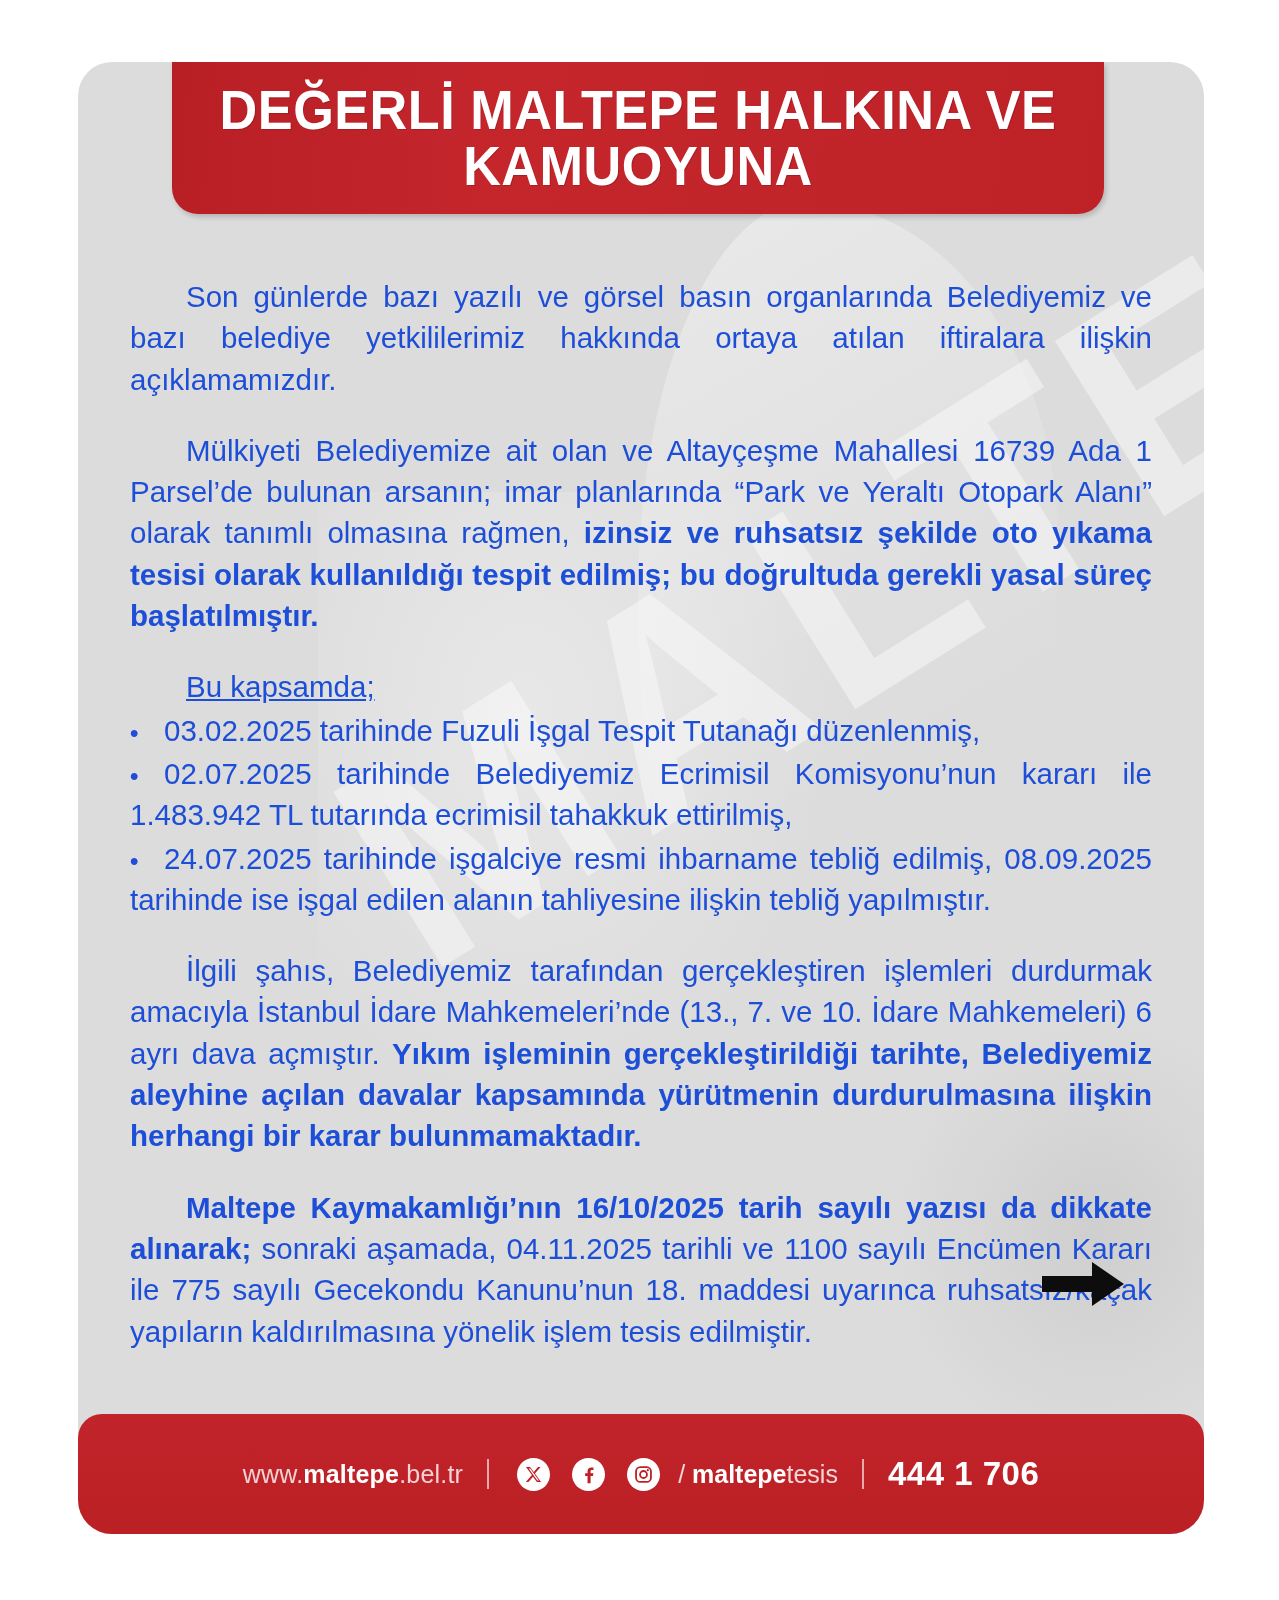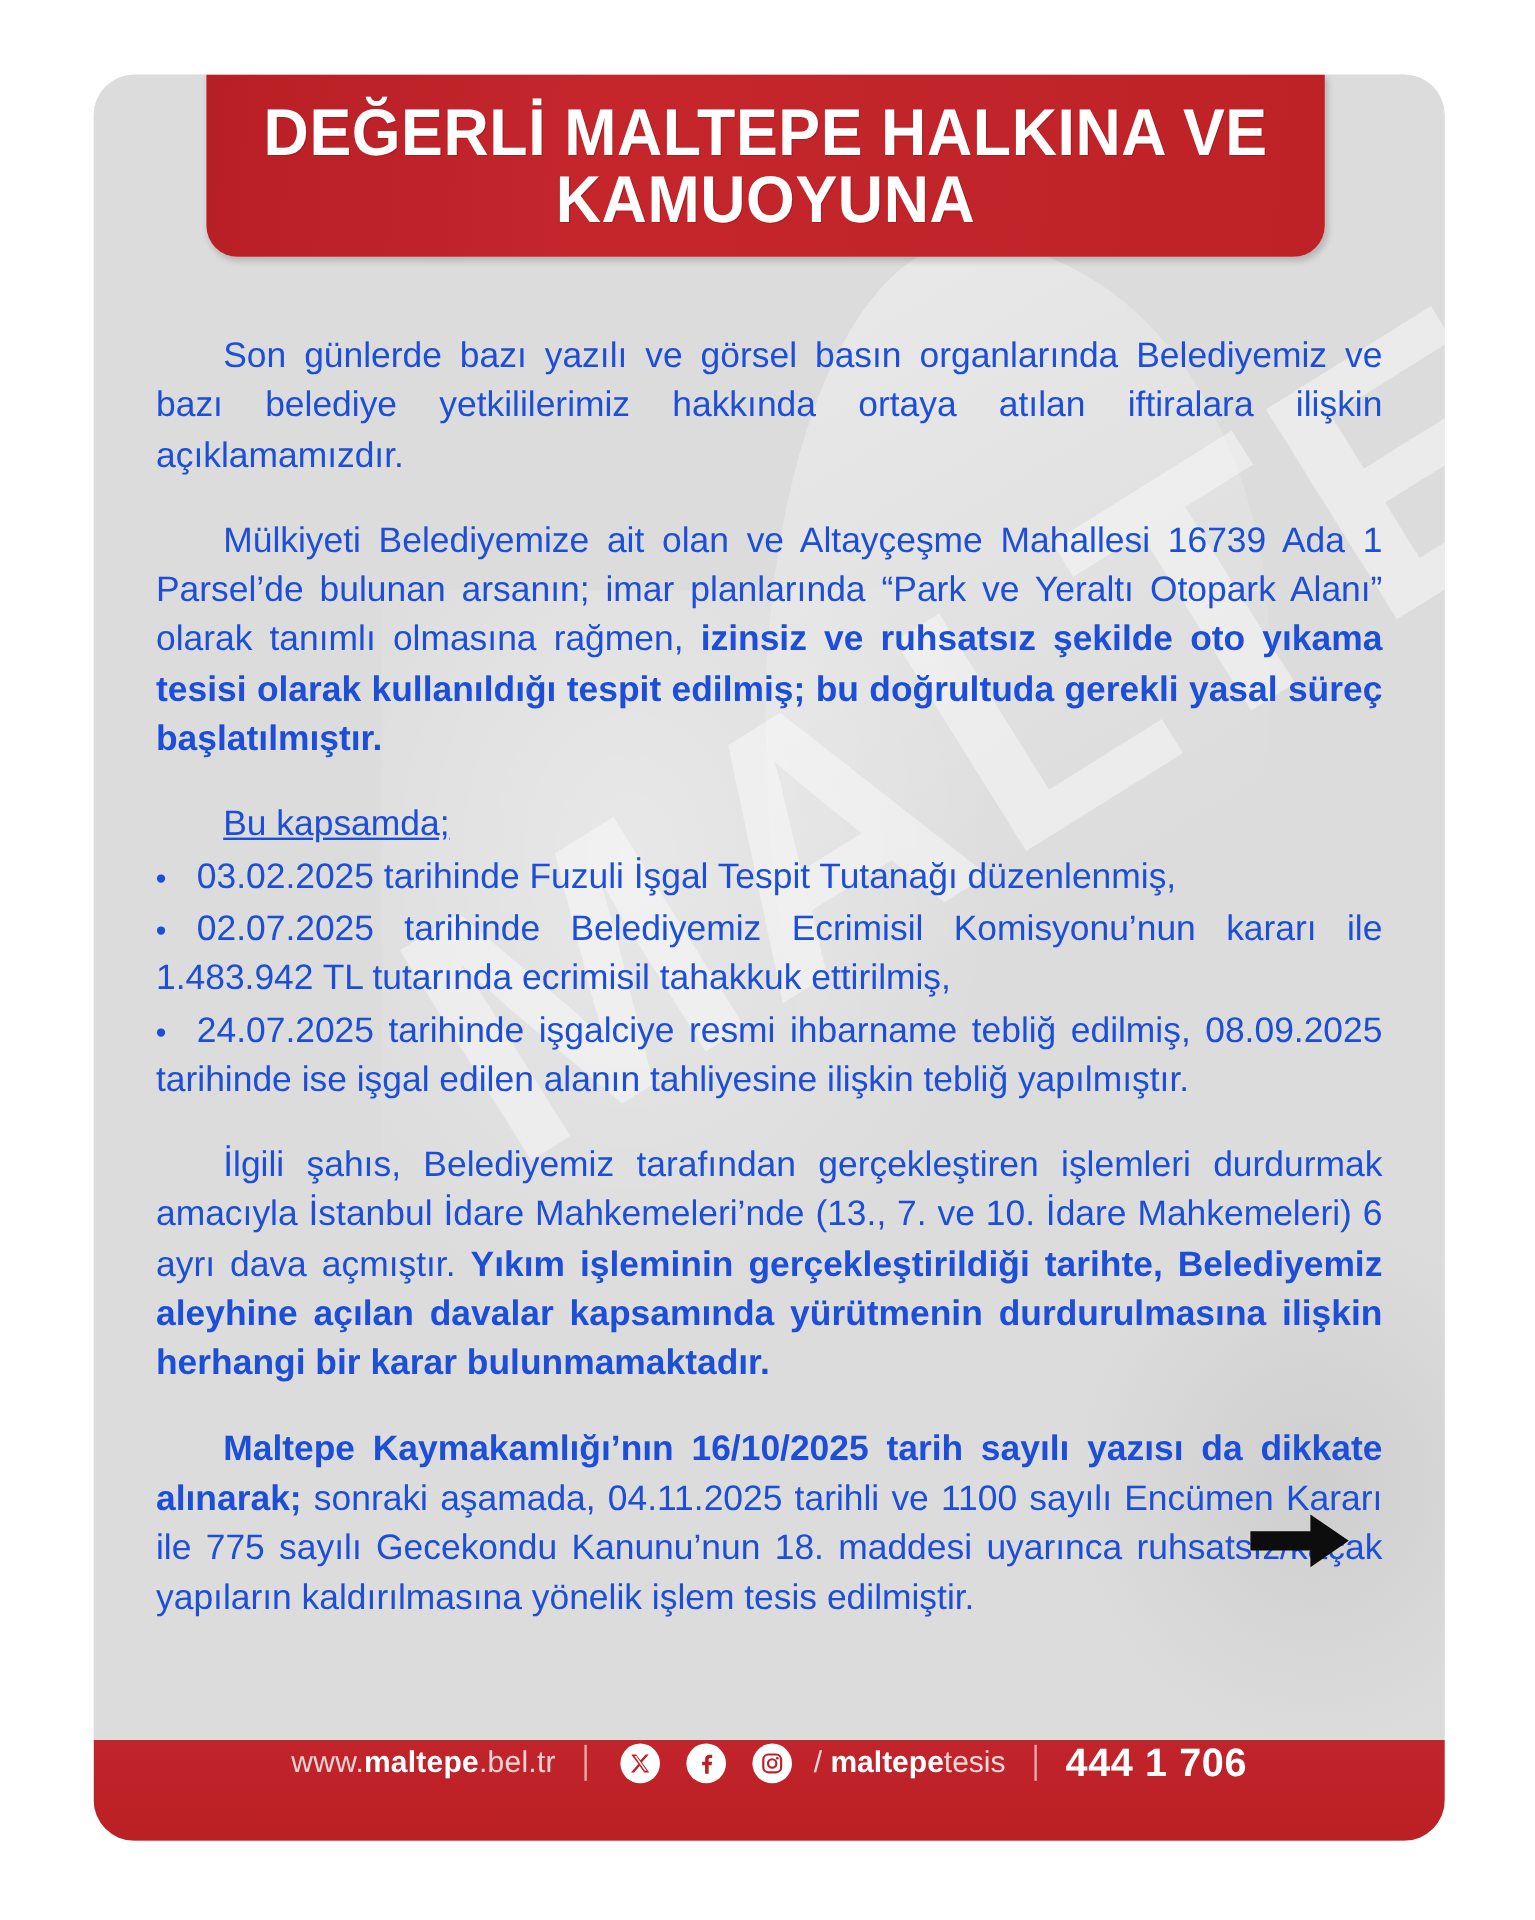--- a/index.html
+++ b/index.html
@@ -151,27 +151,28 @@
     width: 86px;
     height: 56px;
   }
 
   
   #footer-bar {
     position: absolute;
     left: 0;
     bottom: 0;
     width: 100%;
-    height: 84px;
+    height: 120px;
     background: #bf2026;
     background: linear-gradient(180deg, #c1242a 0%, #bb2025 100%);
     display: flex;
-    align-items: flex-start;
+    align-items: center;
     justify-content: center;
     gap: 0;
+    border-radius: 24px;
   }
   #footer-inner {
     display: flex;
     align-items: center;
     gap: 14px;
     color: #ffffff;
     font-family: "Liberation Sans", sans-serif;
     font-size: 25px;
     white-space: nowrap;
   }

